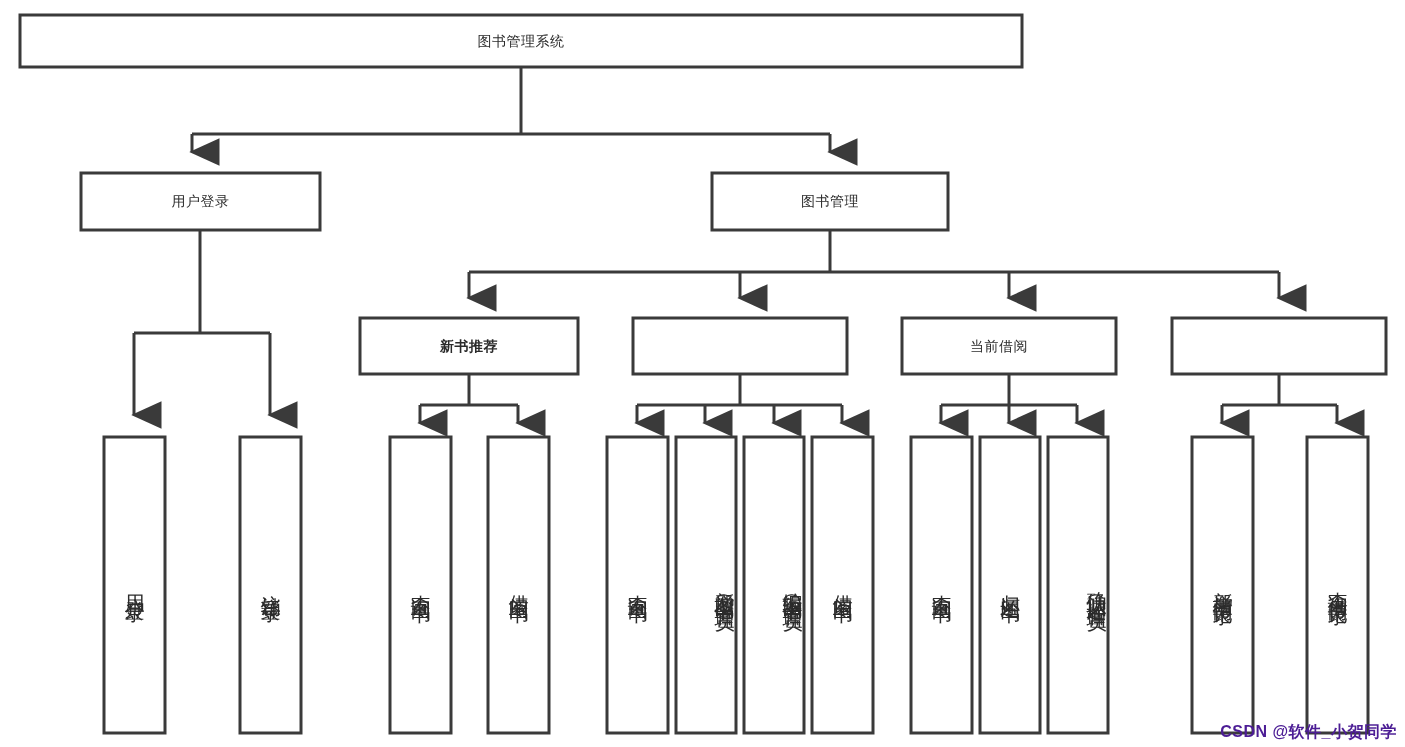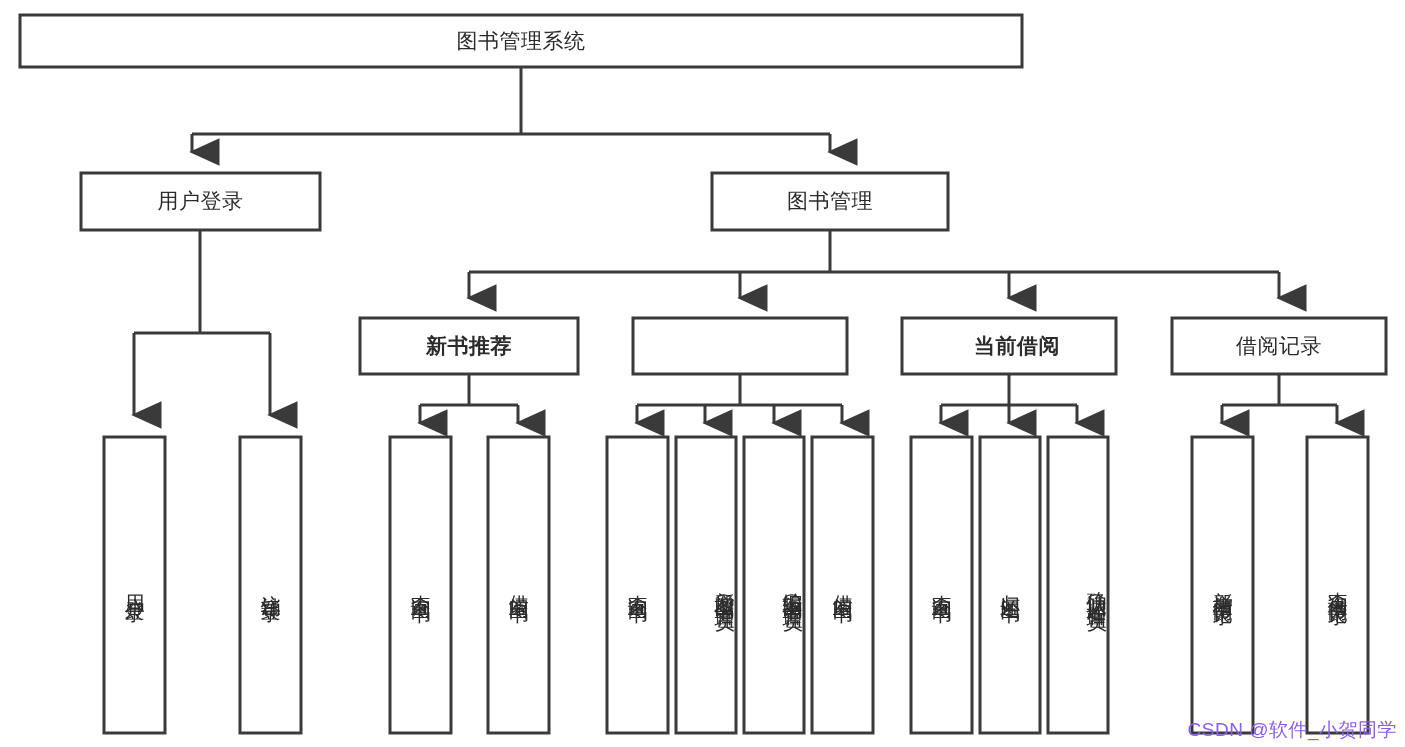--- a/index.html
+++ b/index.html
@@ -38,41 +38,42 @@
   }
   .arrow-head {
     fill: #3a3a3a;
   }
   .node-label {
     position: absolute;
     display: flex;
     align-items: center;
     justify-content: center;
     color: #2b2b2b;
-    font-size: 21px;
+    font-size: 14px;
     line-height: 1.18;
     letter-spacing: 0.5px;
     text-align: center;
     pointer-events: none;
     white-space: nowrap;
   }
   .node-label.vertical {
     writing-mode: vertical-rl;
     text-orientation: upright;
     font-size: 20px;
     letter-spacing: 3px;
   }
   .watermark {
     position: absolute;
     right: 8px;
     bottom: 4px;
-    font-size: 19px;
-    color: #8b5cf6;
+    font-size: 16px;
+    color: #4c1d95;
     letter-spacing: 0.5px;
     user-select: none;
+    font-weight: bold;
   }
 </style>
 </head>
 <body>
 
 <div id="diagram-root">
 
   <svg class="diagram-canvas" viewBox="0 0 1405 747">
     <defs>
       <marker id="arrow" viewBox="0 0 12 12" refX="6" refY="10" markerWidth="11" markerHeight="11" orient="auto-start-reverse">
@@ -148,22 +149,21 @@
     <rect class="node-box" x="1192" y="437" width="61" height="296"></rect>
     <rect class="node-box" x="1307" y="437" width="61" height="296"></rect>
   </svg>
 
   <div class="node-label" style="left:20px; top:15px; width:1002px; height:52px;">图书管理系统</div>
 
   <div class="node-label" style="left:81px; top:173px; width:239px; height:57px;">用户登录</div>
   <div class="node-label" style="left:712px; top:173px; width:236px; height:57px;border-radius:26px;">图书管理</div>
 
   <div class="node-label" style="left:360px; top:318px; width:218px; height:56px;font-weight:bold;">新书推荐</div>
-  <div class="node-label" style="left:892px; top:318px; width:250px; height:56px;font-weight:bold;">当前借阅</div>
-  <div class="node-label" style="left:1172px; top:318px; width:214px; height:56px;">借阅记录</div>
+  <div class="node-label" style="left:874px; top:318px; width:250px; height:56px;">当前借阅</div>
 
   <div class="node-label vertical" style="left:104px; top:437px; width:61px; height:296px;">用户登录</div>
   <div class="node-label vertical" style="left:240px; top:437px; width:61px; height:296px;">注销登录</div>
 
   <div class="node-label vertical" style="left:390px; top:437px; width:61px; height:296px;">查询图书</div>
   <div class="node-label vertical" style="left:488px; top:437px; width:61px; height:296px;">借阅图书</div>
 
   <div class="node-label vertical" style="left:607px; top:437px; width:61px; height:296px;">查询图书</div>
   <div class="node-label vertical" style="left:676px; top:437px; width:60px; height:296px; align-items:flex-start; padding-top:8px; box-sizing:border-box;">新增图书（管理员）</div>
   <div class="node-label vertical" style="left:744px; top:437px; width:60px; height:296px; align-items:flex-start; padding-top:8px; box-sizing:border-box;">编辑图书（管理员）</div>

